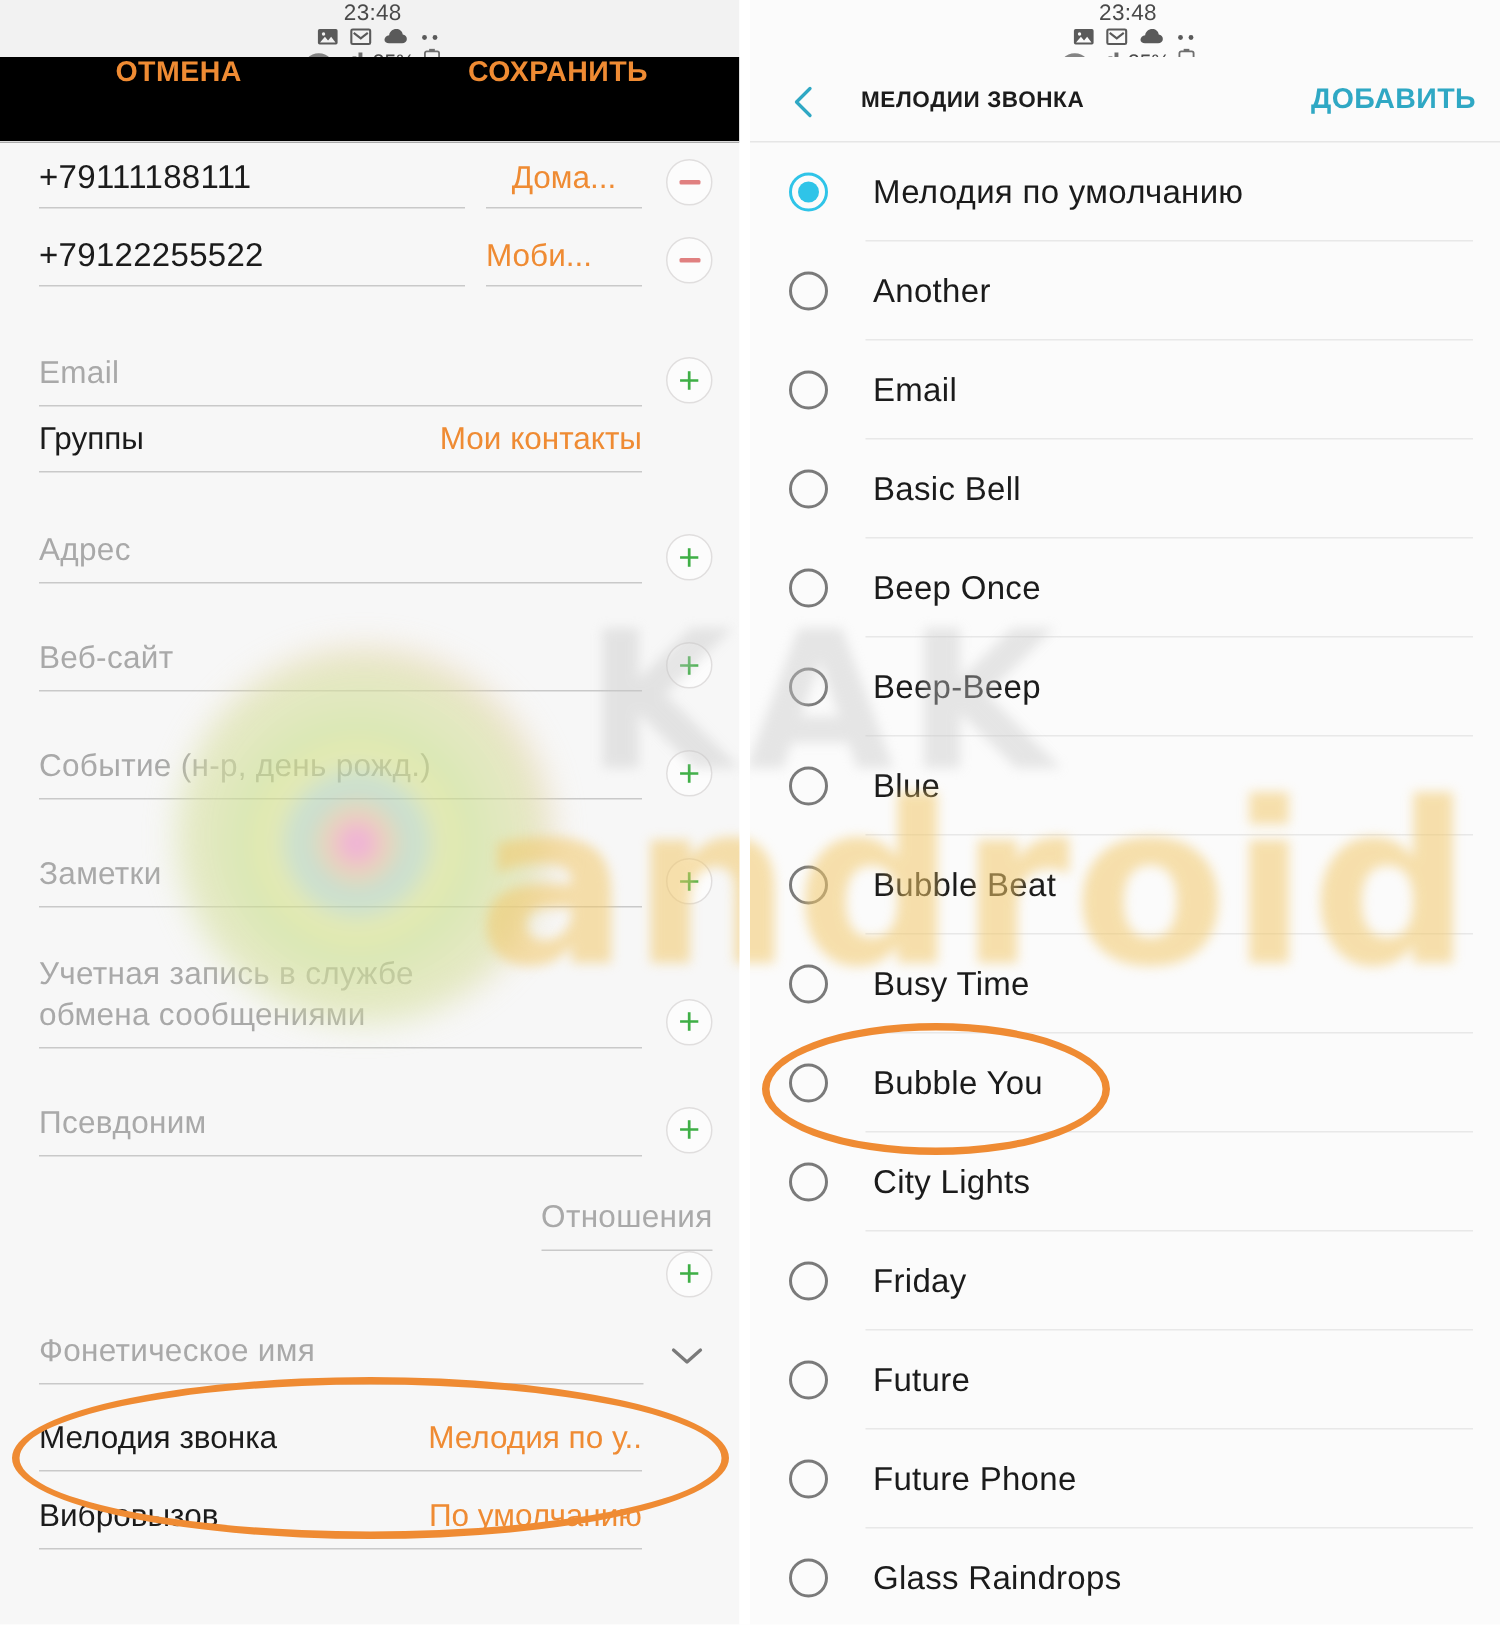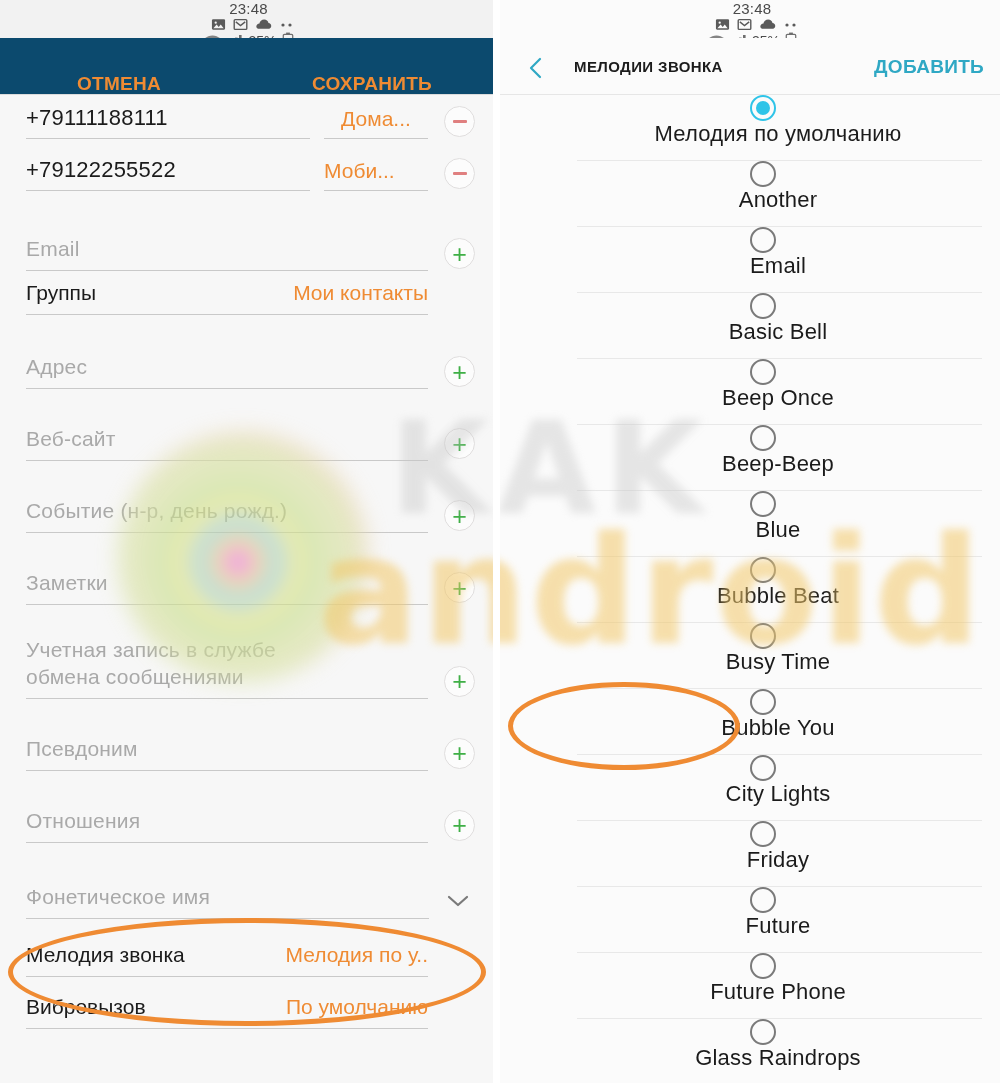--- a/index.html
+++ b/index.html
@@ -86,23 +86,23 @@
   .sb-time { font-size: 15px; letter-spacing: .2px; color: #4a4a4a; }
   .sb-left-icons { display: flex; align-items: center; gap: 7px; margin-left: 9px; }
   .sb-spacer { flex: 1; }
   .sb-right { display: flex; align-items: center; gap: 4px; }
   .sb-batt-text { font-size: 14px; color: #4a4a4a; margin: 0 1px 0 2px; }
   .ico { display: inline-block; line-height: 0; }
 
   
   .actionbar-left {
     height: 57px;
-    background: #0c4a6e;
-    display: flex;
-    align-items: flex-end;
+    background: #000000;
+    display: flex;
+    align-items: flex-start;
     position: relative;
   }
   .actionbar-left::after {
     content: ""; position: absolute; left: 0; right: 0; bottom: 0;
     height: 1px; background: #dcdcdc;
   }
   .ab-btn {
     font-size: 19px;
     font-weight: 700;
     color: #ef8b33;
@@ -229,21 +229,20 @@
 
   
   .ringlist { position: relative; z-index: 2; }
   .ring-row {
     display: flex;
     align-items: center;
     height: 66px;
     padding-left: 26px;
     cursor: pointer;
     position: relative;
-    flex-direction: column;
   }
   .ring-row .sep {
     position: absolute;
     left: 77px; right: 18px; bottom: 0;
     height: 1px;
     background: #e8e8e8;
   }
   .radio {
     width: 26px; height: 26px;
     border-radius: 50%;
@@ -395,21 +394,21 @@
             <span class="f-placeholder" style="max-width: 300px;">Учетная запись в службе обмена сообщениями</span>
           </div>
           <div class="circ-btn circ-plus"></div>
         </div>
         <div class="field-row" style="margin-bottom: 28px;">
           <div class="field-main">
             <span class="f-placeholder">Псевдоним</span>
           </div>
           <div class="circ-btn circ-plus"></div>
         </div>
-        <div class="field-row" style="margin-bottom: 32px;">
+        <div class="field-row" style="margin-bottom: 12px; flex-direction: column;">
           <div class="field-main">
             <span class="f-placeholder">Отношения</span>
           </div>
           <div class="circ-btn circ-plus"></div>
         </div>
         <div class="field-row" style="margin-bottom: 14px;">
           <div class="field-main">
             <span class="f-placeholder">Фонетическое имя</span>
           </div>
           <div class="chev-down"><svg width="26" height="16" viewBox="0 0 26 16">

